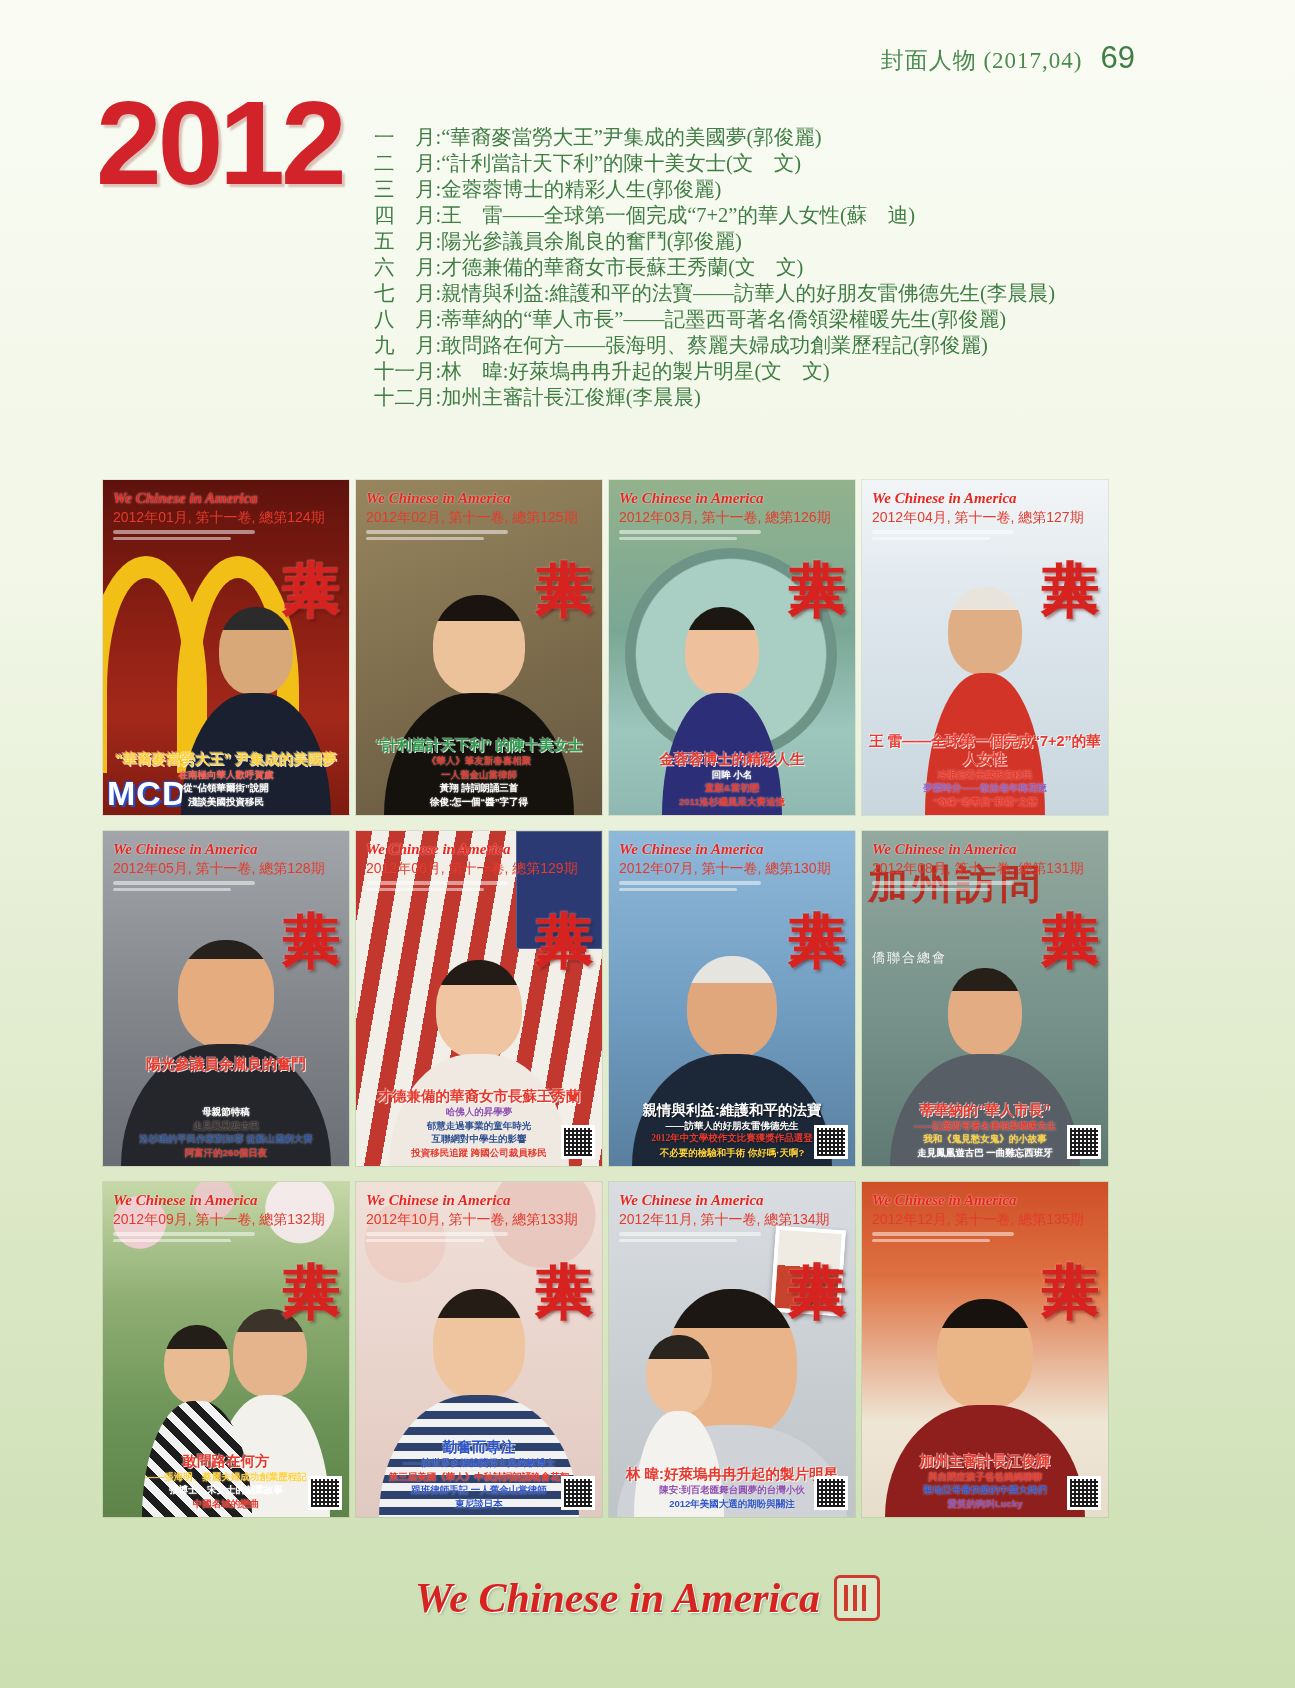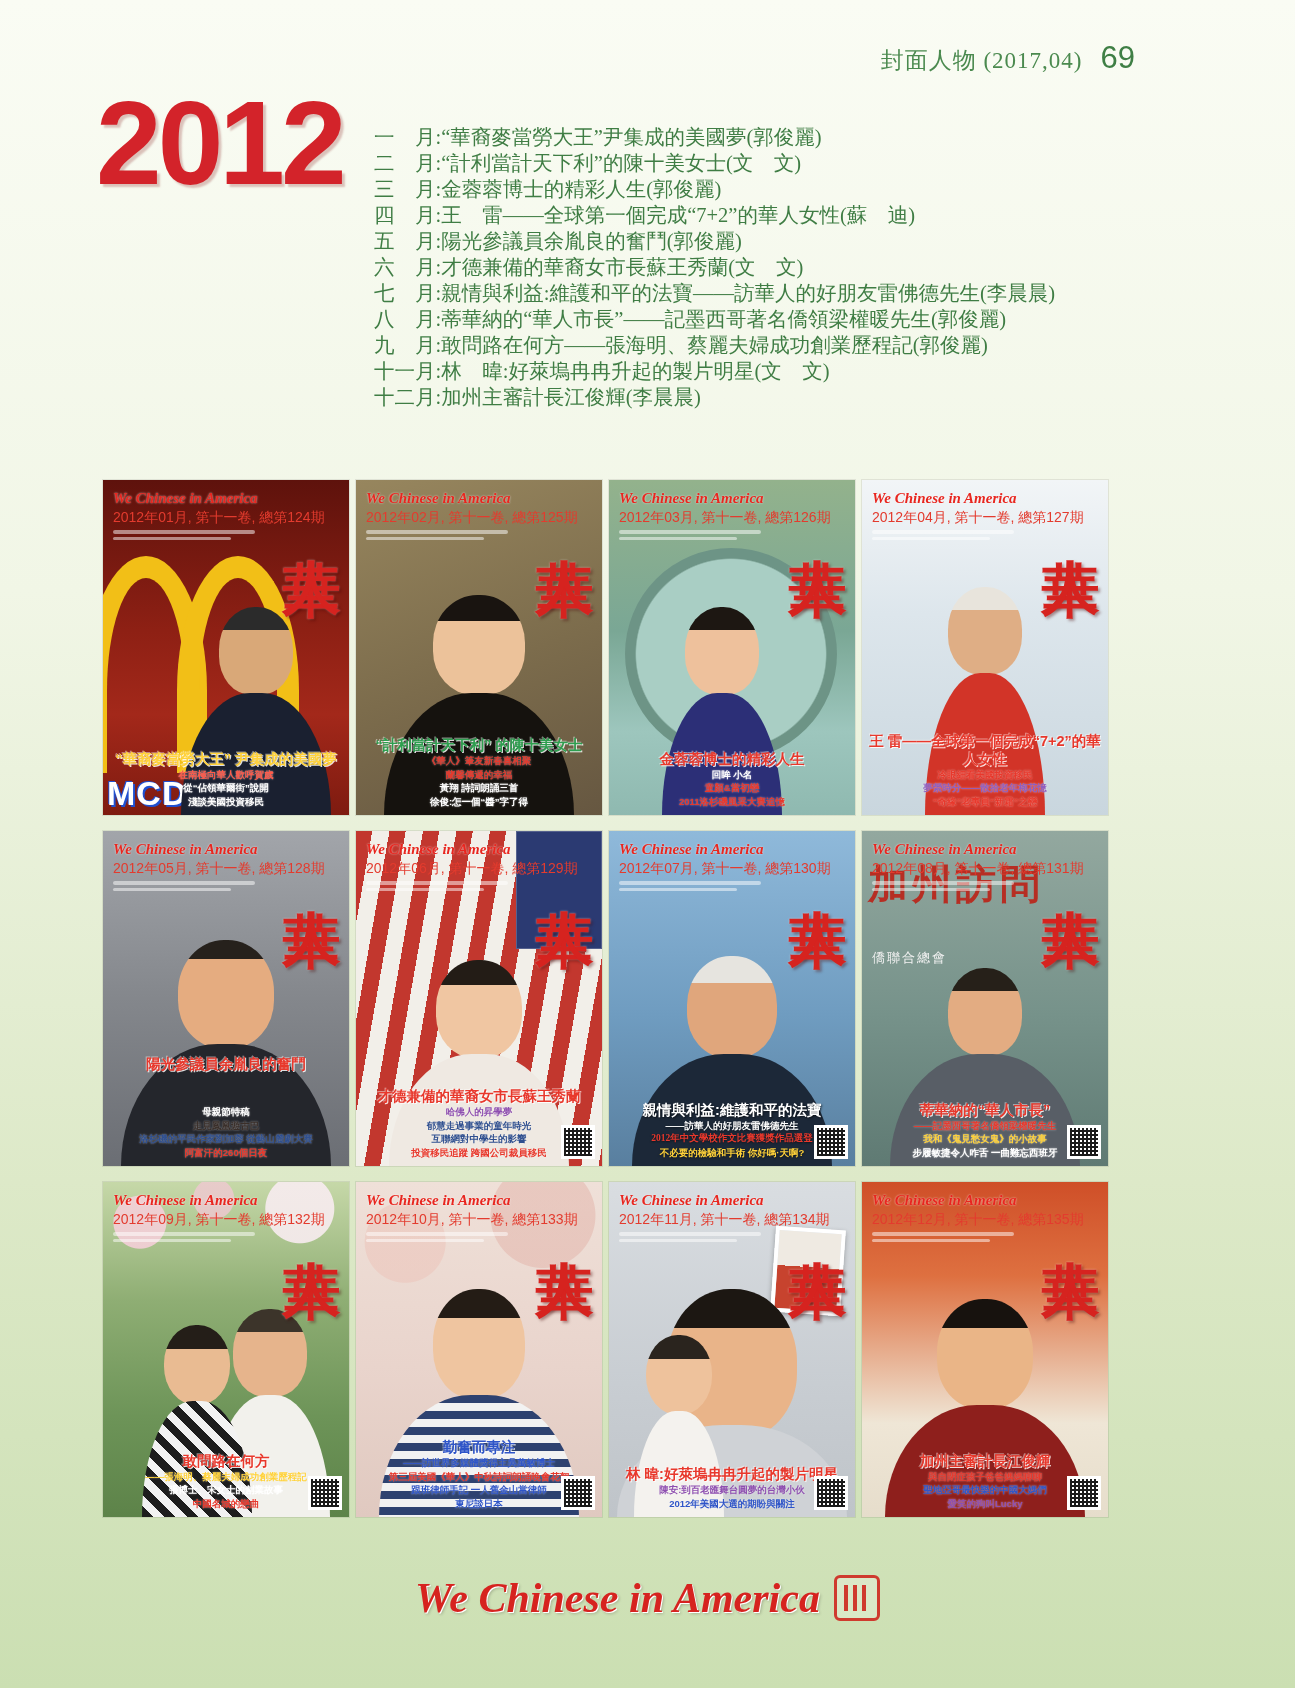--- a/index.html
+++ b/index.html
@@ -184,21 +184,21 @@
       <div class="cover-logo">We Chinese in America</div>
       <div class="issue-line">2012年02月, 第十一卷, 總第125期</div>
       <div class="addr-bar a1"></div>
       <div class="addr-bar a2"></div>
     </div>
     <div class="huaren">華人</div>
     <div class="caption">
       <div class="headline" style="color: rgb(46, 158, 79);">“計利當計天下利” 的陳十美女士</div>
       <div class="sublines">
           <div class="sub-line" style="color: rgb(226, 58, 46);">《華人》筆友新春喜相聚</div>
-          <div class="sub-line" style="color: rgb(226, 58, 46);">蘭馨傳遞的幸福</div>
+          <div class="sub-line" style="color: rgb(226, 58, 46);">一人舊金山當律師</div>
           <div class="sub-line" style="color: rgb(255, 255, 255);">黃翔 詩詞朗誦三首</div>
           <div class="sub-line" style="color: rgb(255, 255, 255);">徐俊:怎一個“醬”字了得</div>
         </div>
     </div>
 
   </div>
     <div class="cover photo-3">
     <div class="decor"></div>
     <div class="figure"></div>
 
@@ -316,21 +316,21 @@
       <div class="issue-line">2012年08月, 第十一卷, 總第131期</div>
       <div class="addr-bar a1"></div>
       <div class="addr-bar a2"></div>
     </div>
     <div class="huaren">華人</div>
     <div class="caption">
       <div class="headline" style="color: rgb(232, 56, 44);">蒂華納的“華人市長”</div>
       <div class="sublines">
           <div class="sub-line" style="color: rgb(232, 56, 44);">——記墨西哥著名僑領梁權暖先生</div>
           <div class="sub-line" style="color: rgb(255, 210, 58);">我和《鬼見愁女鬼》的小故事</div>
-          <div class="sub-line" style="color: rgb(255, 255, 255);">步履敏捷令人咋舌  一曲難忘西班牙</div>
+          <div class="sub-line" style="color: rgb(255, 255, 255);">走見鳳凰遊古巴  一曲難忘西班牙</div>
         </div>
     </div>
     <div class="qr"></div>
   </div>
     <div class="cover photo-9">
     <div class="decor"></div>
     <div class="figure"></div>
     <div class="figure2"></div>
 
     <div class="cover-head">

